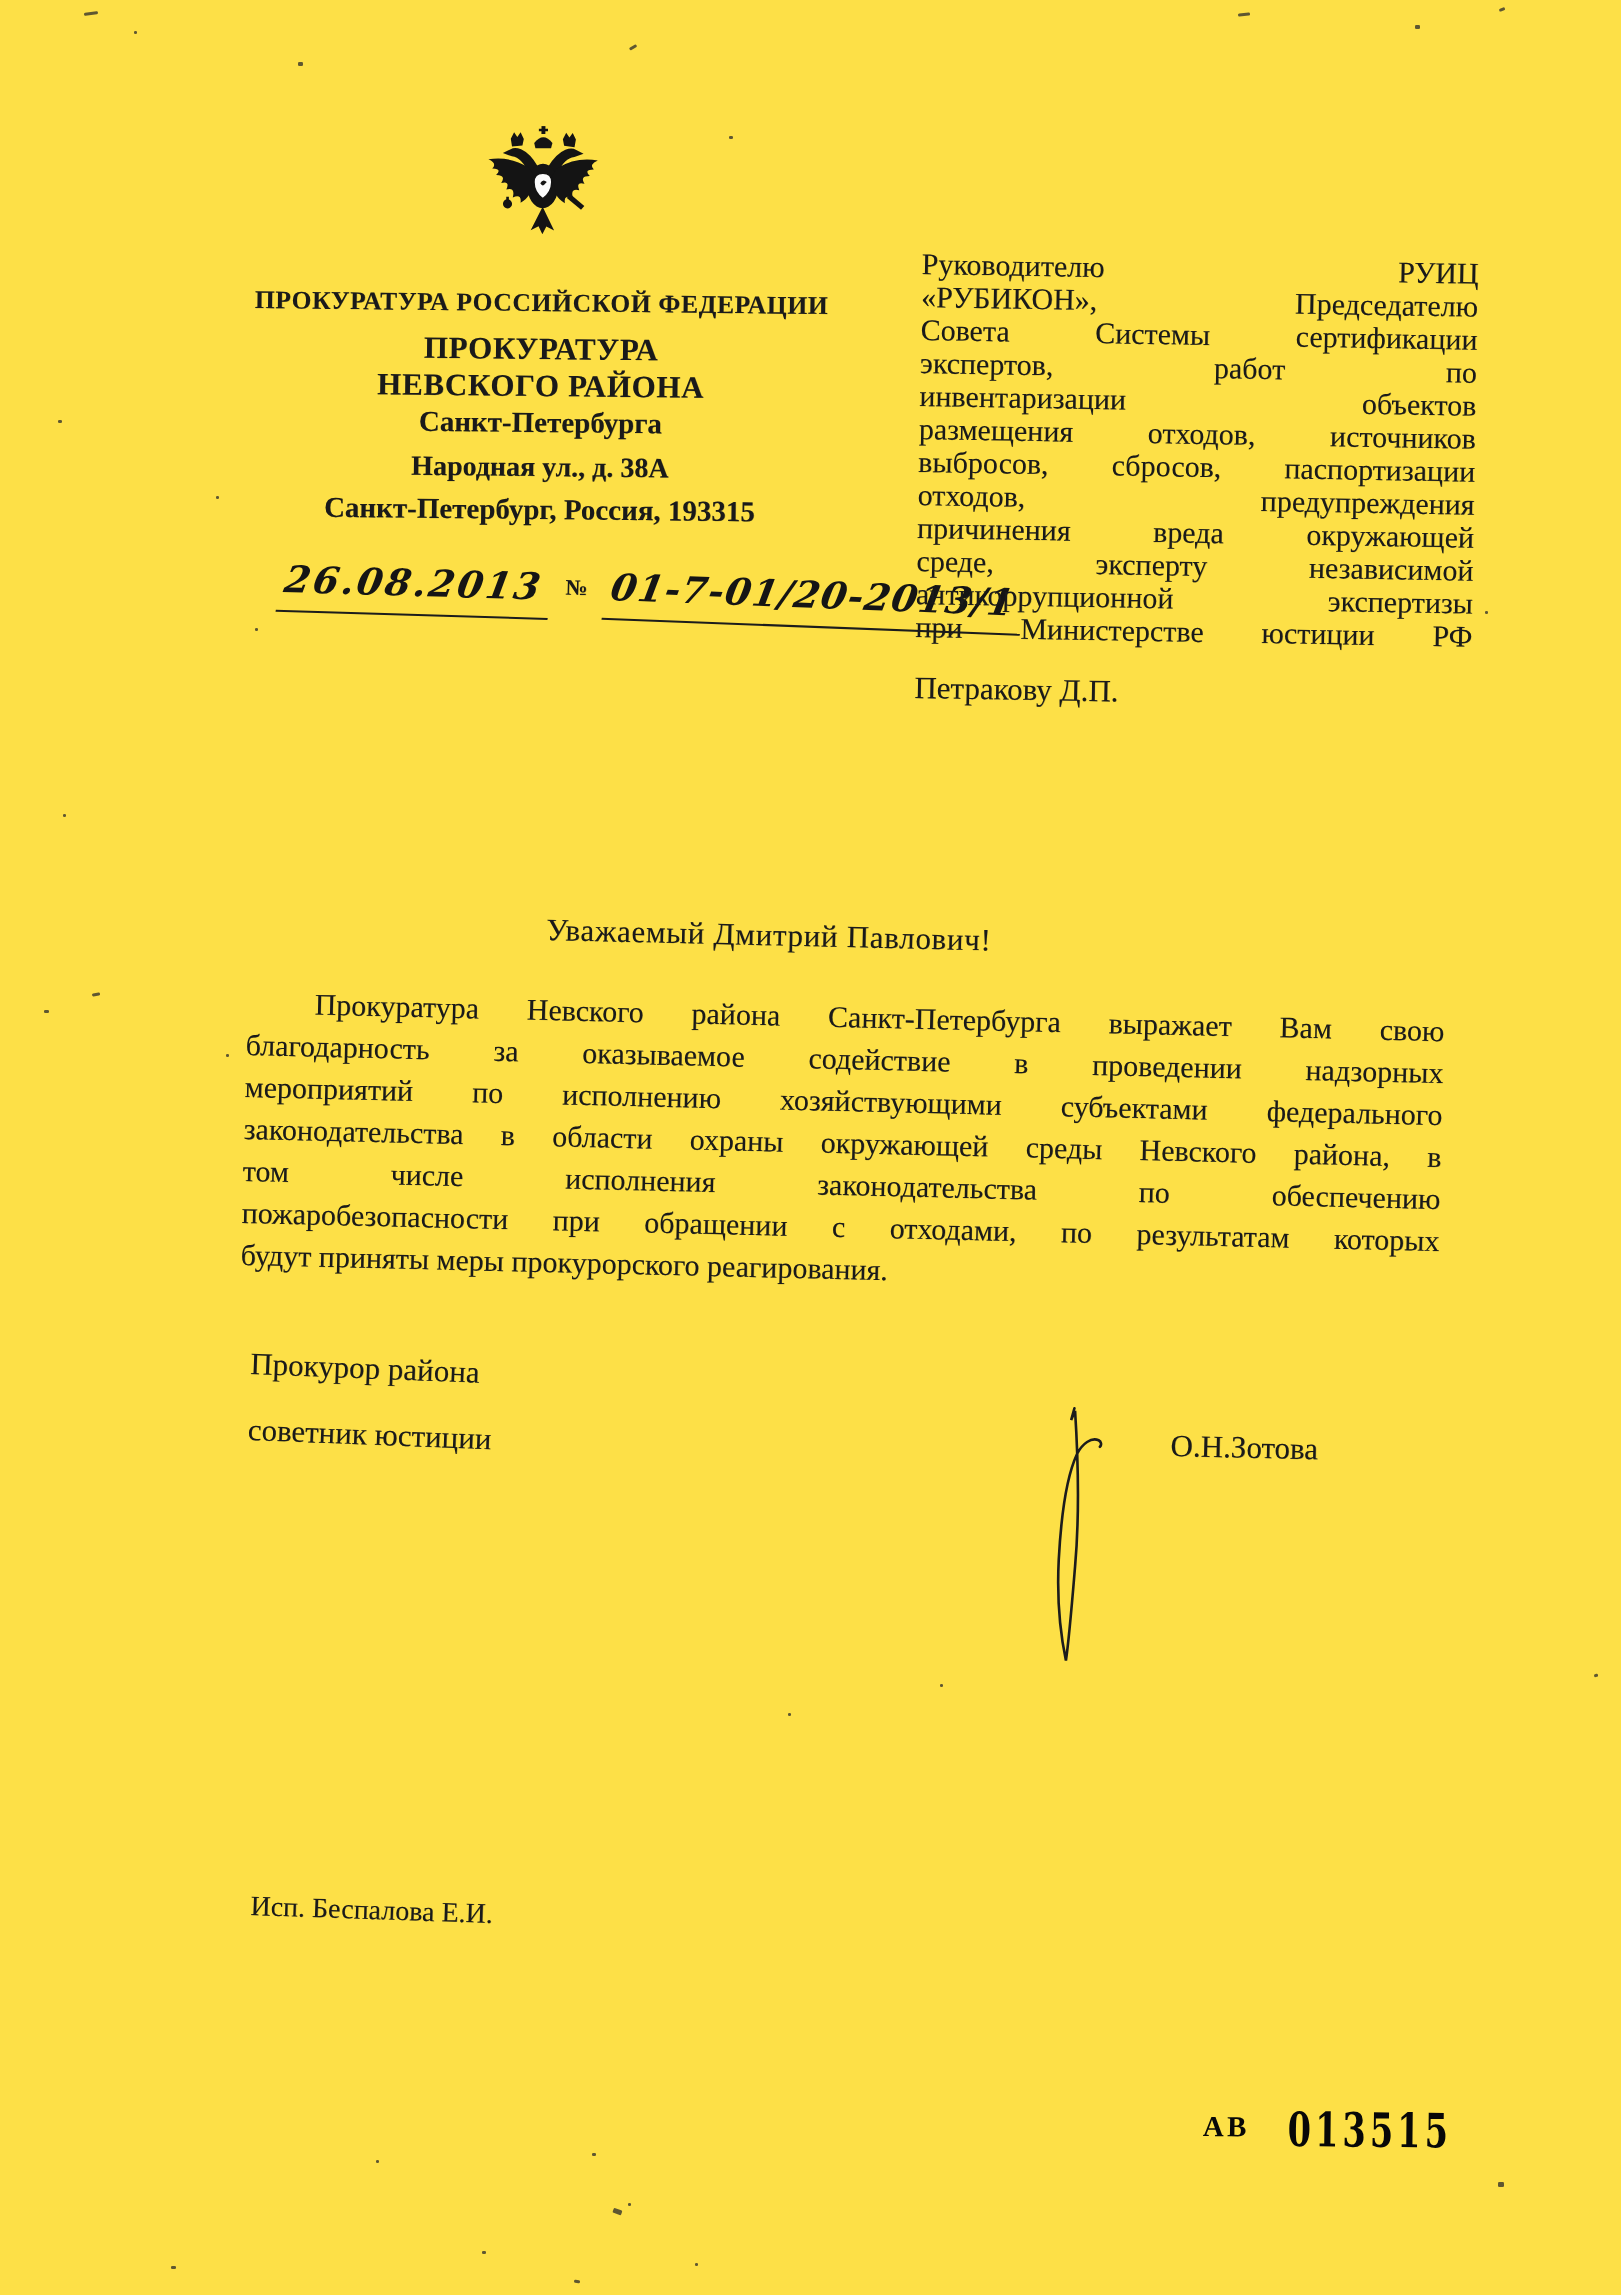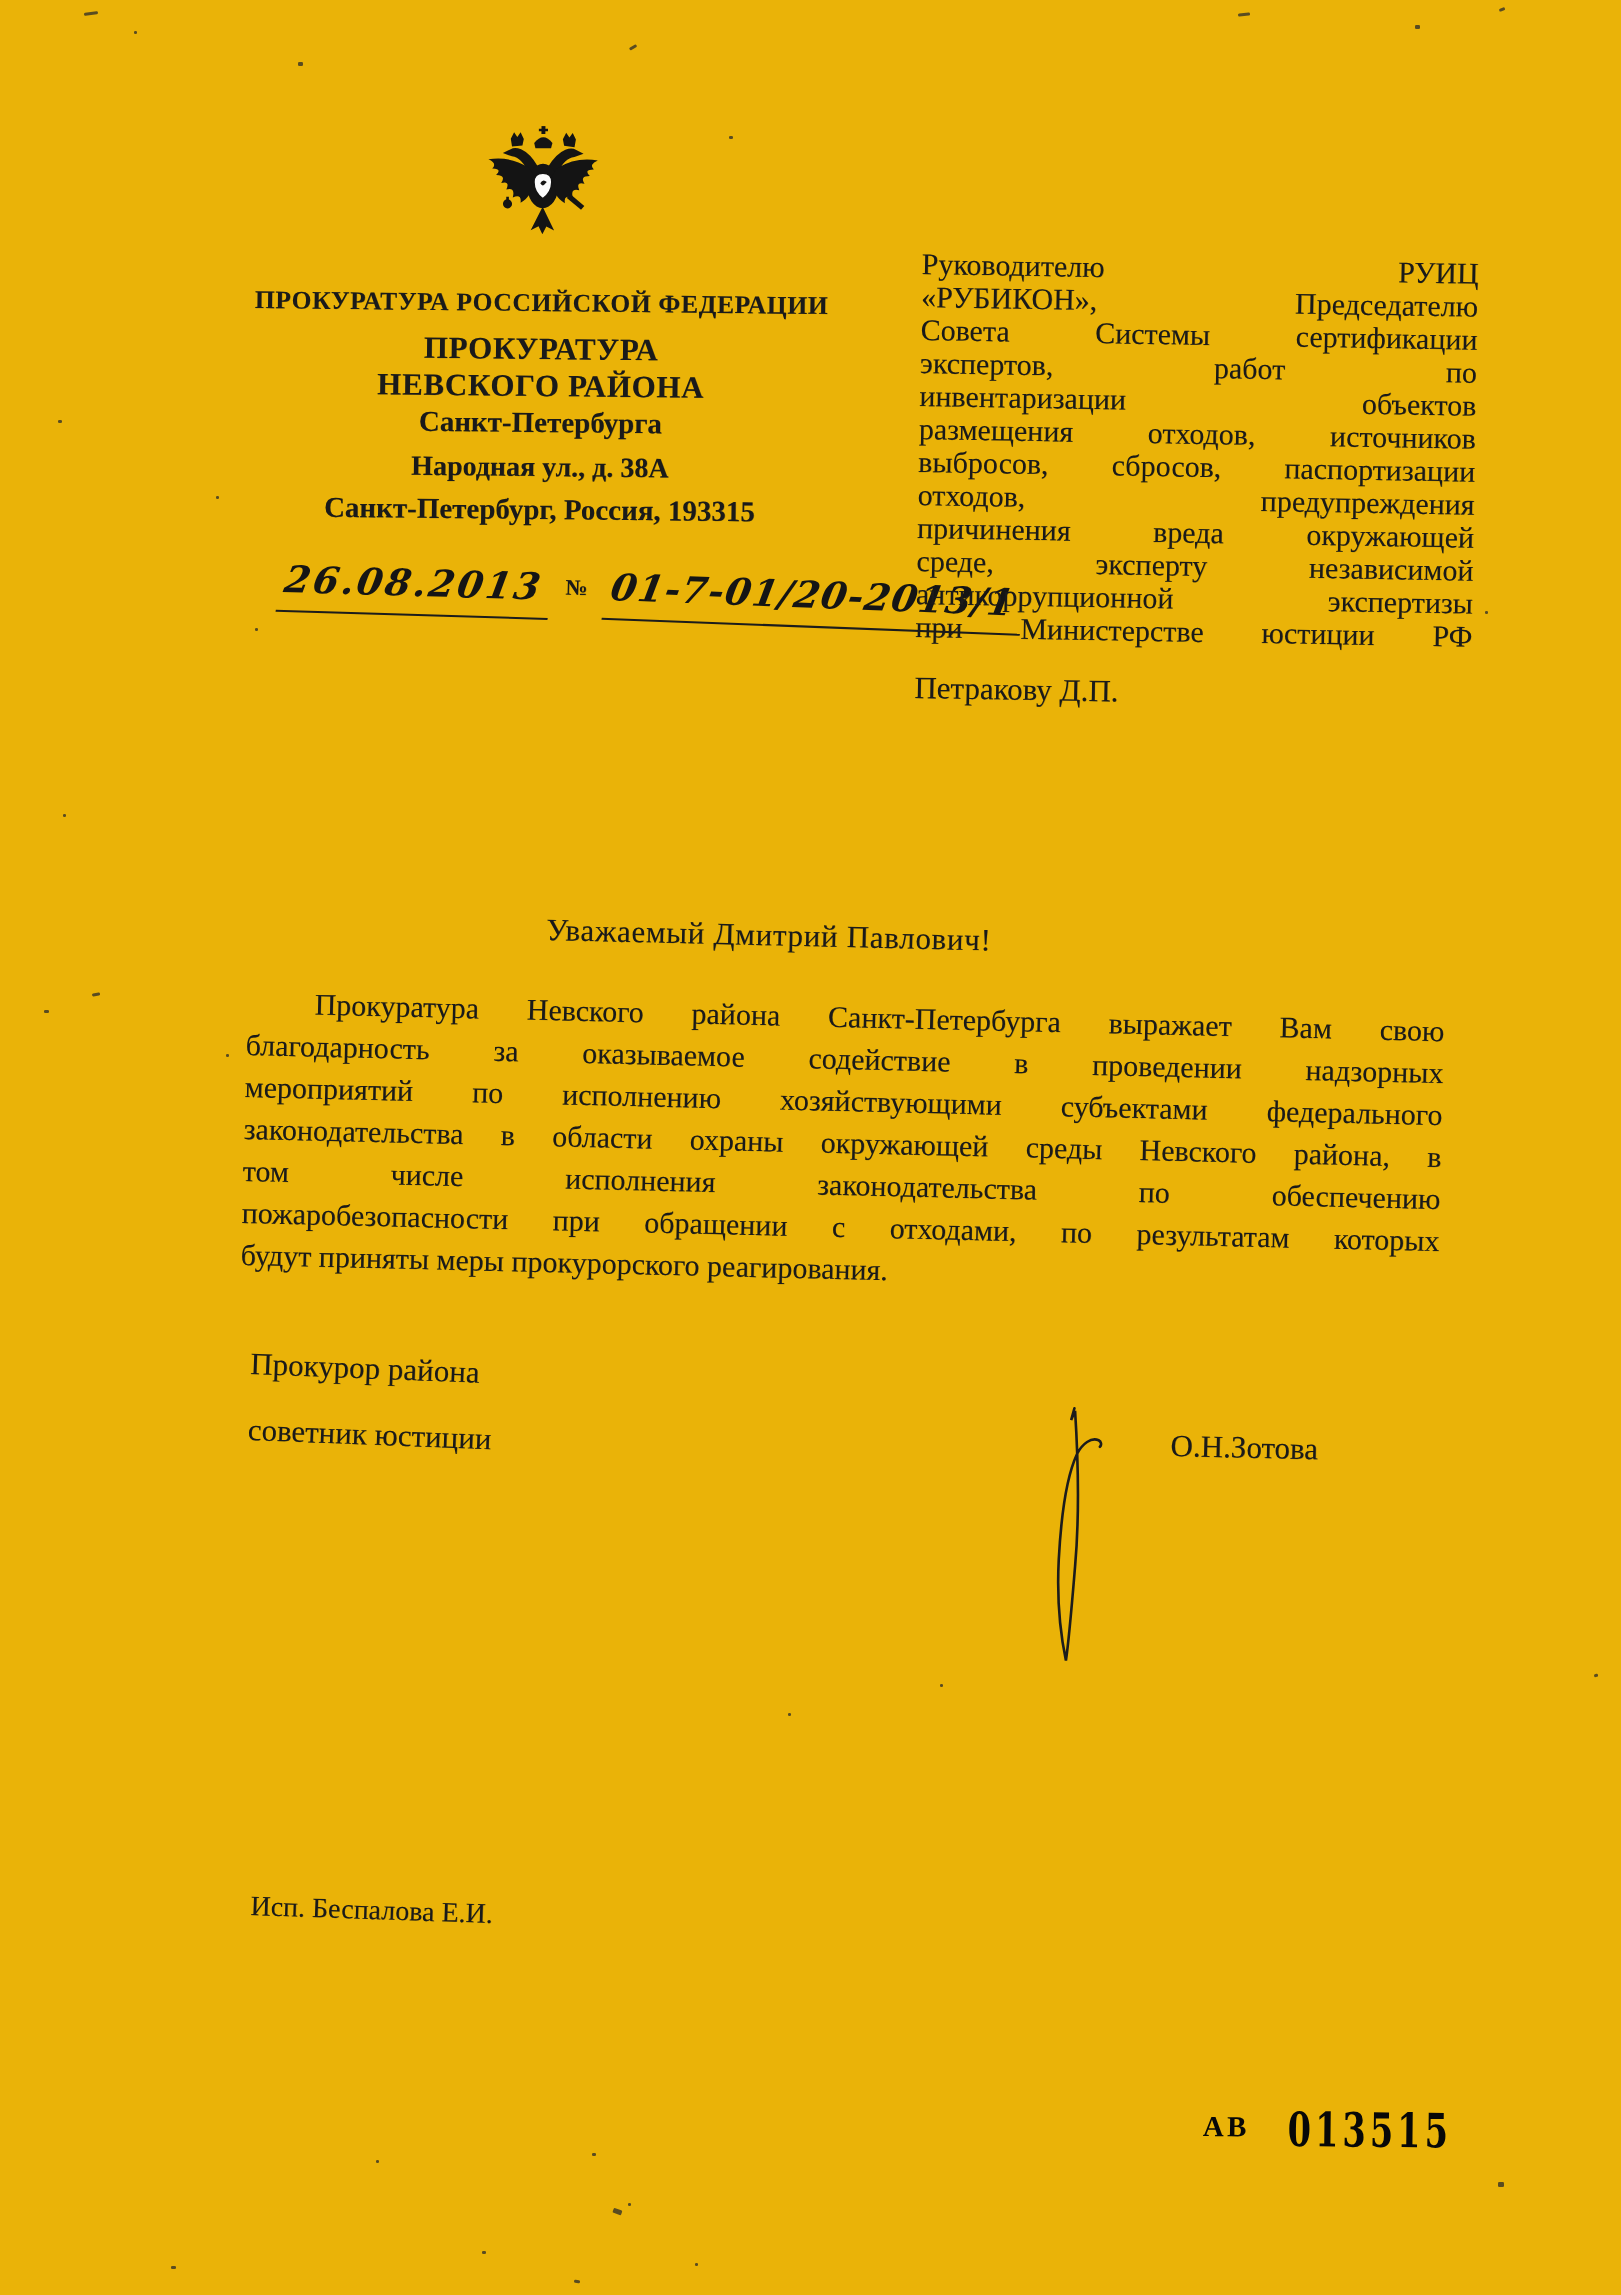--- a/index.html
+++ b/index.html
@@ -1,16 +1,16 @@
 <!DOCTYPE html>
 <html style="font-size:10.5px"><head>
 <meta charset="utf-8">
 <style>
   html,body{margin:0;padding:0}
-  .page{position:relative;width:1622px;height:2295px;background:#eab308;overflow:hidden;
+  .page{position:relative;width:1622px;height:2295px;background:#fde047;overflow:hidden;
         color:#1a1a1a;font-family:"Liberation Serif","DejaVu Serif",serif;
         text-shadow:0.4px 0.2px 0 rgba(20,20,20,.35)}
   
   .letterhead{position:absolute;left:249px;top:123px;width:589px;text-align:center;
               font-weight:700;line-height:1.12;transform:rotate(.6deg);transform-origin:top left}
   .emblem{display:block;margin:0 auto;width:131px;height:112px}
   .lh-fed{font-size:25.5px;letter-spacing:0.7px;white-space:nowrap;margin-top:51px}
   .lh-org1{font-size:31px;letter-spacing:0.7px;margin-top:14.4px}
   .lh-org2{font-size:31px;letter-spacing:0.7px;margin-top:2px}
   .lh-org3{font-size:29px;margin-top:2.6px}

